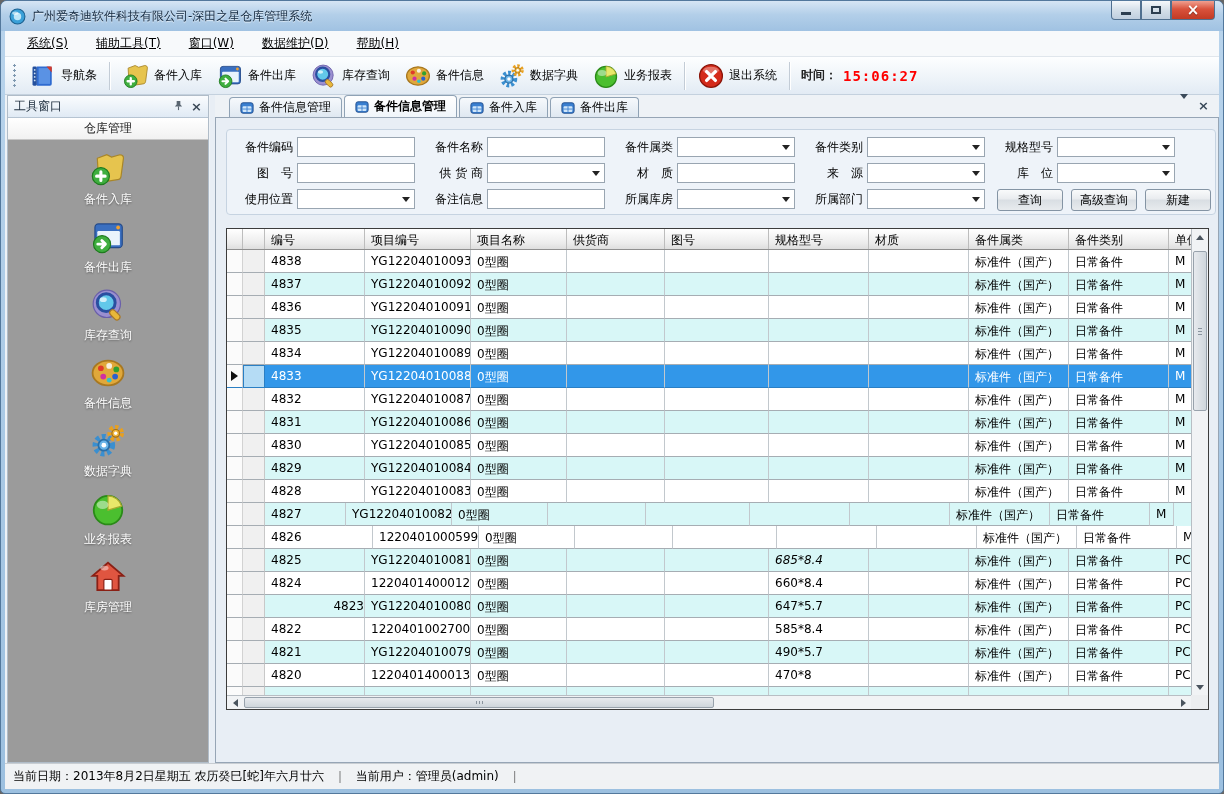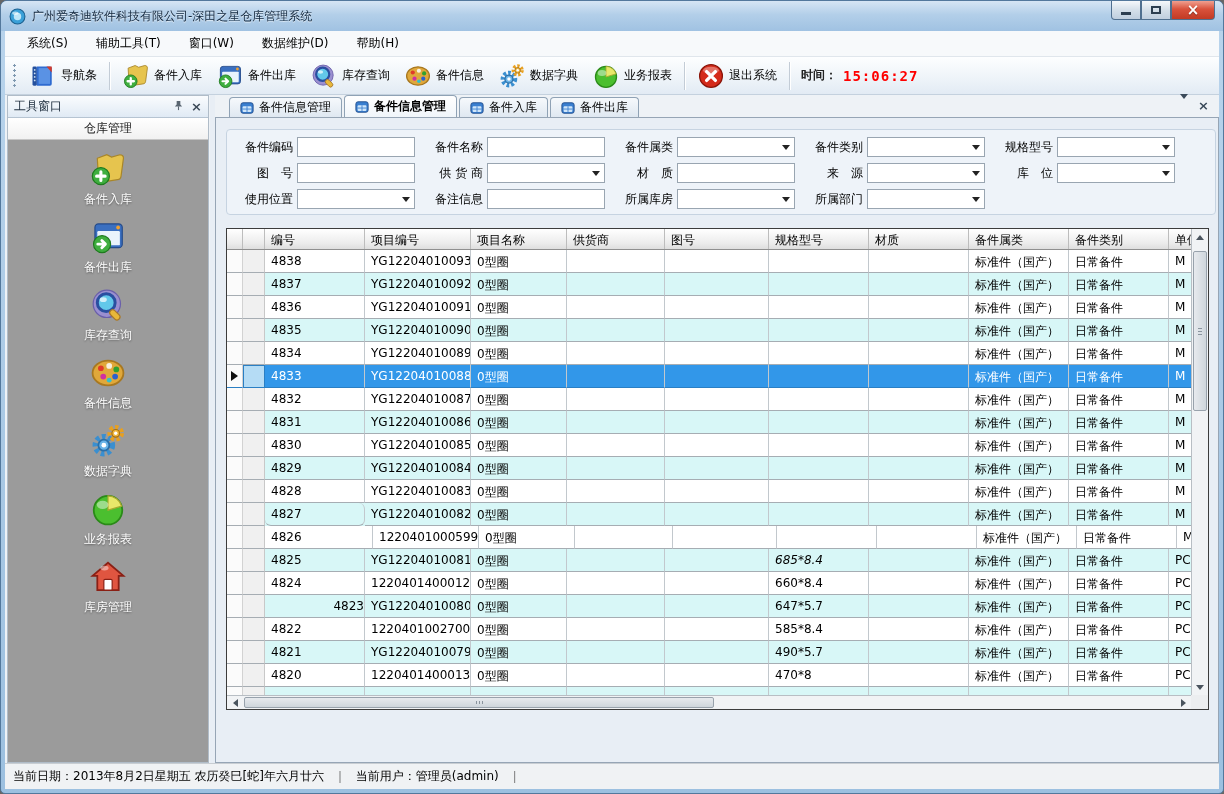--- a/index.html
+++ b/index.html
@@ -27,21 +27,21 @@
   .glyph-max { width:10px; height:8px; border:2px solid #2c3e50; }
   .glyph-close { color:#fff; font-weight:bold; font-size:15px; line-height:15px;
                  text-shadow:0 1px 1px rgba(0,0,0,.4); }
 
   
   .wbody { position:absolute; left:4px; right:4px; top:30px; bottom:4px;
            background:#eef2f6; overflow:hidden; }
 
   .menubar { position:absolute; left:0; right:0; top:0; height:26px; background:#f7f9fb;
              border-bottom:1px solid #e0e6ec; display:flex; align-items:center; padding-left:12px; }
-  .menu-item { padding:12px 10px; margin-right:8px; cursor:default; }
+  .menu-item { padding:12px 10px; margin-right:8px; cursor:default;text-decoration:underline; }
 
   .toolbar { position:absolute; left:0; right:0; top:26px; height:38px;
              background:linear-gradient(#fdfeff,#ecf2f8 65%,#e2ebf4);
              border-bottom:1px solid #c4d1de; display:flex; align-items:center; padding:0 6px; }
   .tb-grip { width:5px; height:26px; margin:0 5px 0 1px;
              background-image:radial-gradient(circle,#7d97af 1px,transparent 1.3px);
              background-size:5px 5px; }
   .tb-item { display:flex; align-items:center; padding:3px 7px; border-radius:3px; cursor:default; }
   .tb-icon { width:28px; height:28px; margin-right:4px; }
   .tb-icon svg, .sb-icon svg { width:100%; height:100%; display:block; }
@@ -563,20 +563,25 @@
                   </div>
                 </div>
                 <div class="s-pair">
                   <label class="s-label">所属部门</label>
                   <div class="combo">
                     <div class="combo-btn">
                       <span class="combo-arrow"></span>
                     </div>
                   </div>
                 </div>
+                <div class="s-btnwrap">
+                  <button class="btn s-btn">查询</button>
+                  <button class="btn s-btn">高级查询</button>
+                  <button class="btn s-btn">新建</button>
+                </div>
               </div>
             </div>
 
           <div class="grid">
             <div class="g-head" id="gridHead">
                 <div class="gh-cell" style="width: 16px;"></div>
                 <div class="gh-cell" style="width: 22px;"></div>
                 <div class="gh-cell" style="width: 100px;">编号</div>
                 <div class="gh-cell" style="width: 106px;">项目编号</div>
                 <div class="gh-cell" style="width: 96px;">项目名称</div>
@@ -741,21 +746,21 @@
                   <div class="g-cell" style="width: 104px;"></div>
                   <div class="g-cell" style="width: 100px;"></div>
                   <div class="g-cell" style="width: 100px;"></div>
                   <div class="g-cell" style="width: 100px;">标准件（国产）</div>
                   <div class="g-cell" style="width: 100px;">日常备件</div>
                   <div class="g-cell" style="width: 24px;">M</div>
                 </div>
                 <div class="g-row stripe">
                   <div class="g-cell ind" style="width: 16px;"></div>
                   <div class="g-cell sel" style="width: 22px;"></div>
-                  <div class="g-cell" style="width: 100px; border-radius: 6px;">4827</div>
+                  <div class="g-cell" style="width: 81px;">4827</div>
                   <div class="g-cell" style="width: 106px;">YG12204010082</div>
                   <div class="g-cell" style="width: 96px;">0型圈</div>
                   <div class="g-cell" style="width: 98px;"></div>
                   <div class="g-cell" style="width: 104px;"></div>
                   <div class="g-cell" style="width: 100px;"></div>
                   <div class="g-cell" style="width: 100px;"></div>
                   <div class="g-cell" style="width: 100px;">标准件（国产）</div>
                   <div class="g-cell" style="width: 100px;">日常备件</div>
                   <div class="g-cell" style="width: 24px;">M</div>
                 </div>

